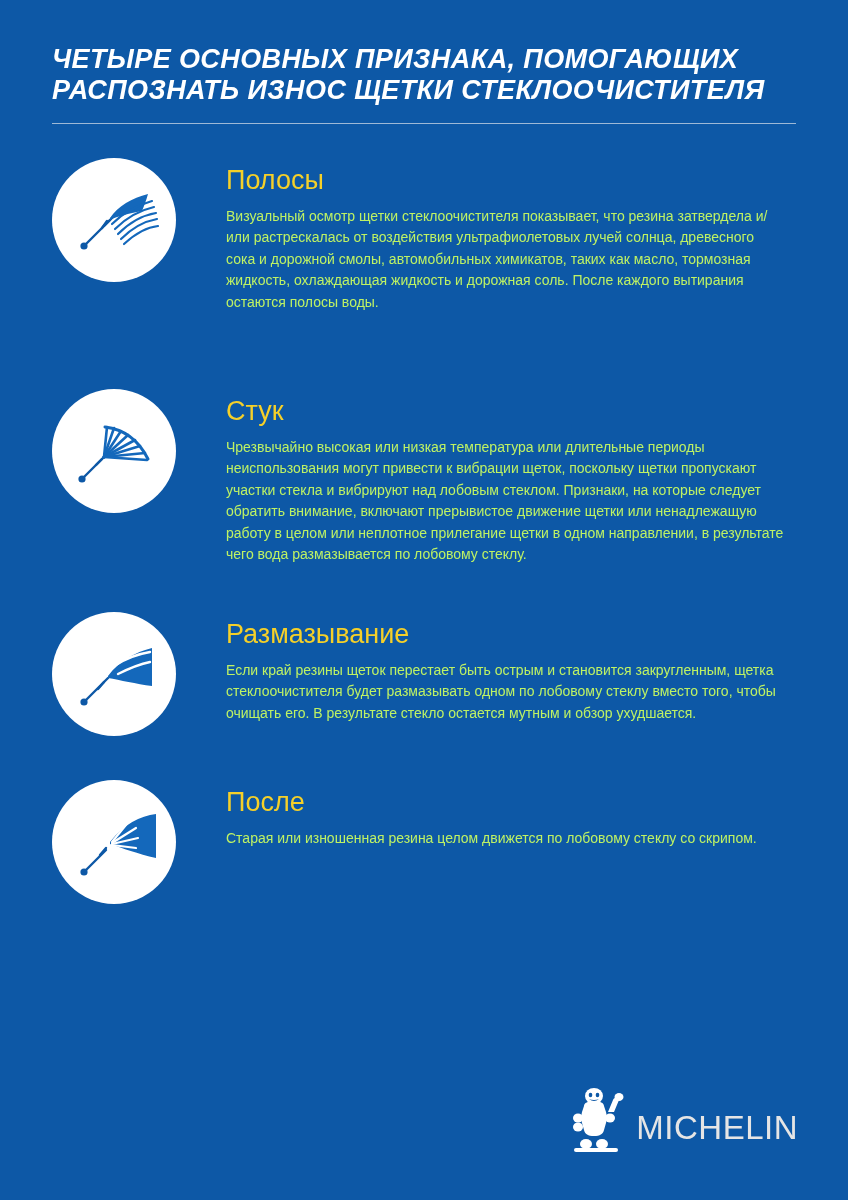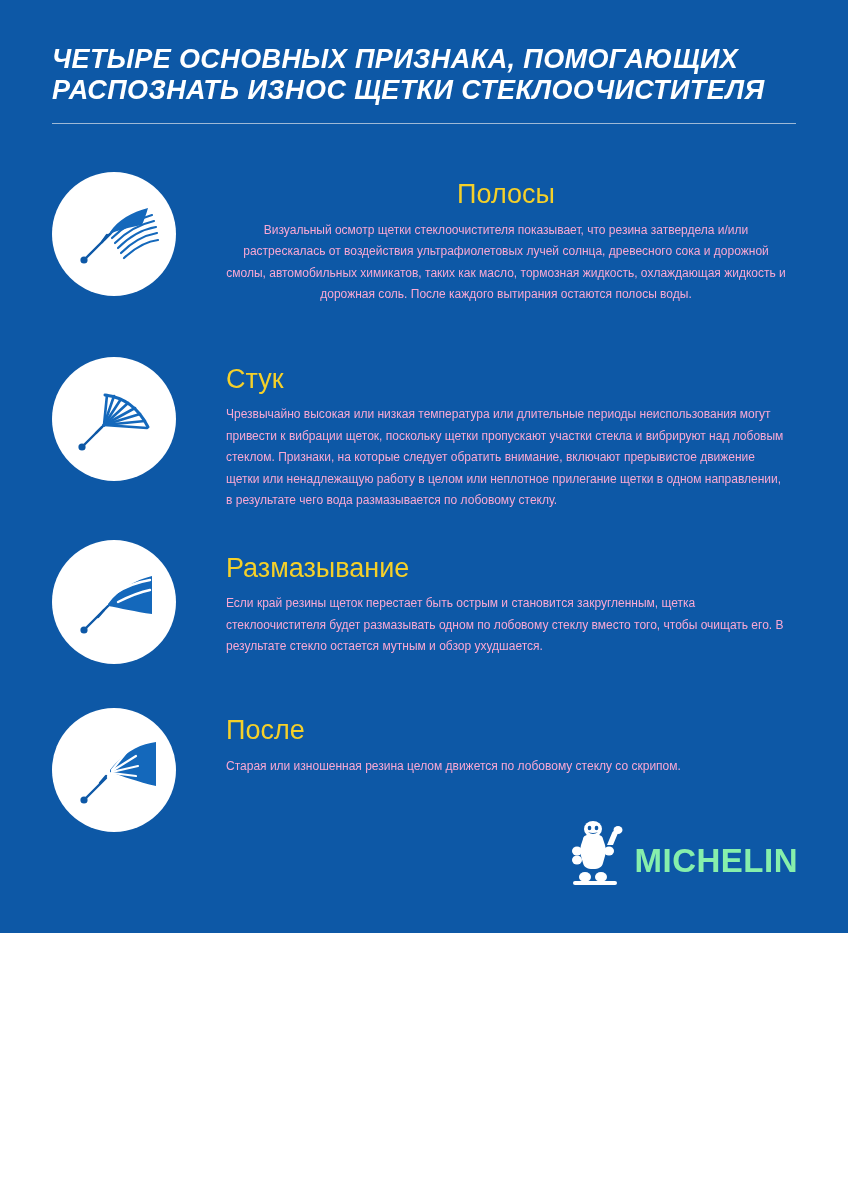--- a/index.html
+++ b/index.html
@@ -9,21 +9,21 @@
   body {
     width: 848px;
     height: 1200px;
     background: #ffffff;
     font-family: "Liberation Sans", sans-serif;
     overflow: hidden;
   }
   .poster {
     position: relative;
     width: 848px;
-    height: 933px;
+    height: 1200px;
     background: #0d58a6;
     box-sizing: border-box;
     overflow: hidden;
   }
   .inner {
     position: absolute;
     left: 52px;
     top: 40px;
     width: 746px;
   }
@@ -71,44 +71,44 @@
     padding-top: 8px;
   }
   .sec-head {
     color: #f5d029;
     font-size: 27px;
     font-weight: normal;
     margin: 0 0 10px 0;
     line-height: 1.1;
   }
   .sec-text {
-    color: #f9a8d4;
-    font-size: 12px;
+    color: #bef264;
+    font-size: 14px;
     line-height: 21.5px;
     margin: 0;
     white-space: pre-line;
   }
 
-  .s1 { margin-top: 48px; text-align: center; }
-  .s2 { margin-top: 51px; }
-  .s3 { margin-top: 28px; align-items: center; }
+  .s1 { margin-top: 34px; }
+  .s2 { margin-top: 76px; }
+  .s3 { margin-top: 46px; }
   .s4 { margin-top: 44px; }
 
   
   .logo-wrap {
     position: absolute;
     right: 50px;
     bottom: 42px;
     display: flex;
     align-items: center;
   }
   .logo-word {
-    color: #86efac;
+    color: #e5e5e5;
     font-size: 33px;
-    font-weight: bold;
+    font-weight: normal;
     letter-spacing: 0.5px;
     margin-left: 10px;
     font-family: "Liberation Sans", sans-serif;
     margin-top: 16px;
   }
 </style>
 </head>
 <body>
 
 <div class="poster">

